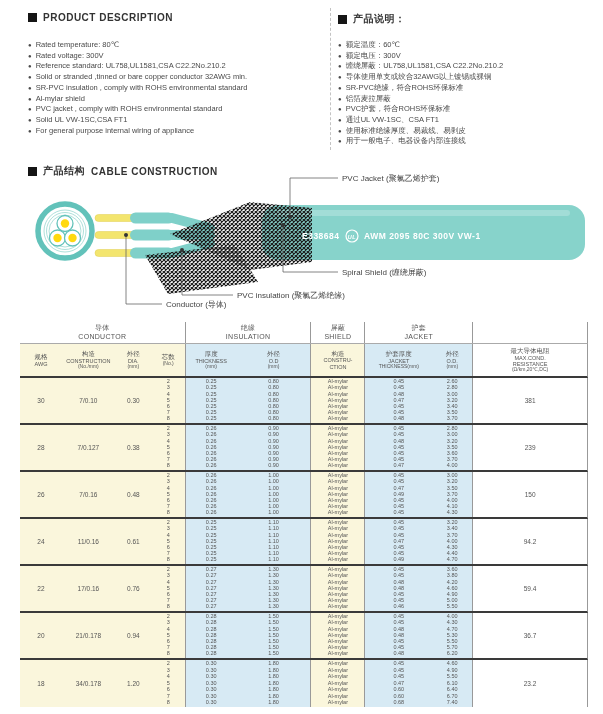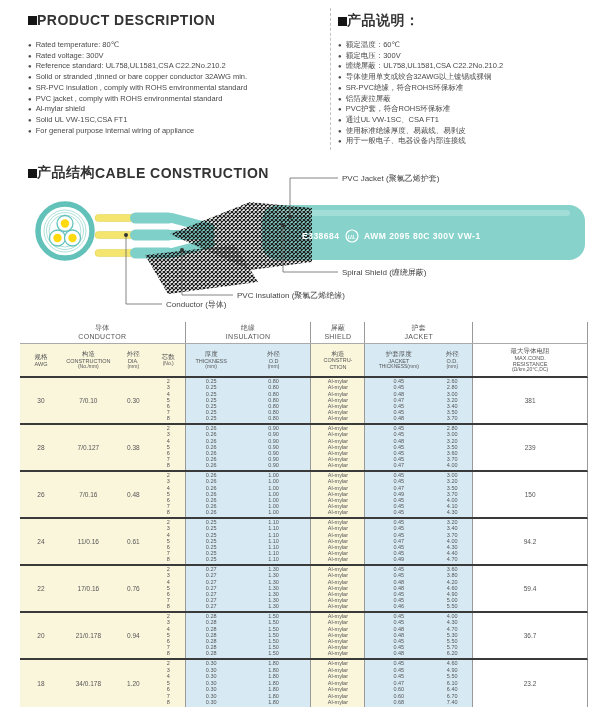--- a/index.html
+++ b/index.html
@@ -1,21 +1,21 @@
 <!DOCTYPE html>
 <html><head>
 <meta charset="utf-8">
 <style>
   *{box-sizing:border-box;margin:0;padding:0}
   html,body{width:603px;height:714px}
   body{position:relative;background:#fff;overflow:hidden;
        font-family:"Liberation Sans","DejaVu Sans",sans-serif;color:#444}
 
-  .sec-head{position:absolute;display:flex;align-items:center;
-            font-weight:bold;color:#333;font-size:14px;letter-spacing:.5px}
+  .sec-head{position:absolute;display:flex;align-items:center;gap:6px;
+            font-weight:bold;color:#333;font-size:10px;letter-spacing:.5px}
   .sq{width:9px;height:9px;background:#151515;display:inline-block;flex:0 0 auto}
 
   .bullets{position:absolute;font-size:7.5px;color:#4a4a4a;width:300px}
   .bullet-item{display:flex;align-items:center;line-height:10.7px;white-space:nowrap}
   .bullet{font-size:6px;margin-right:4px;flex:0 0 auto}
   .vdivider{position:absolute;left:330px;top:8px;height:142px;border-left:1px dashed #c3c3c3}
 
   .diagram{position:absolute;left:0;top:160px}
 
   
@@ -66,25 +66,25 @@
     <div class="bullet-item">
       <span class="bullet">●</span>
       <span>Solid or stranded ,tinned or bare copper conductor 32AWG min.</span>
     </div>
     <div class="bullet-item">
       <span class="bullet">●</span>
       <span>SR-PVC insulation , comply with ROHS environmental standard</span>
     </div>
     <div class="bullet-item">
       <span class="bullet">●</span>
+      <span>Al-mylar shield</span>
+    </div>
+    <div class="bullet-item">
+      <span class="bullet">●</span>
       <span>PVC jacket , comply with ROHS environmental standard</span>
-    </div>
-    <div class="bullet-item">
-      <span class="bullet">●</span>
-      <span>Al-mylar shield</span>
     </div>
     <div class="bullet-item">
       <span class="bullet">●</span>
       <span>Solid UL VW-1SC,CSA FT1</span>
     </div>
     <div class="bullet-item">
       <span class="bullet">●</span>
       <span>For general purpose internal wiring of appliance</span>
     </div>
   </div>

